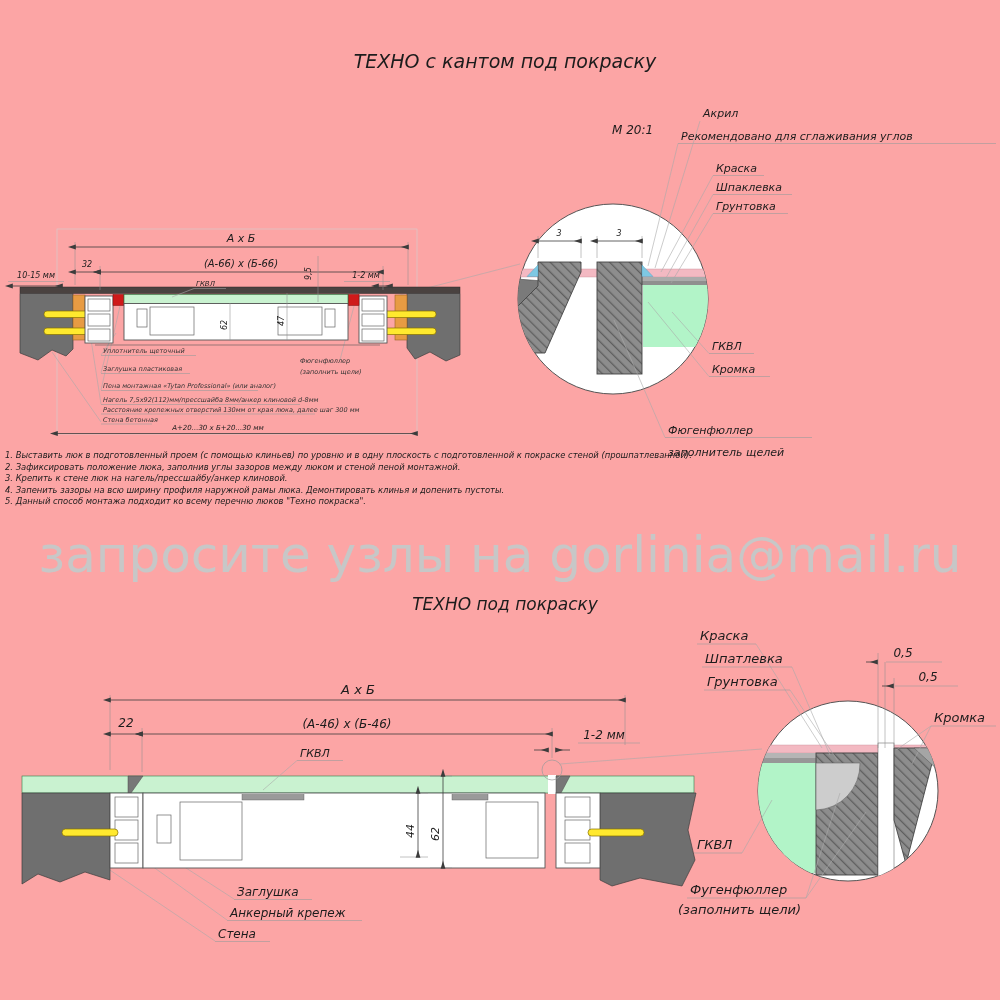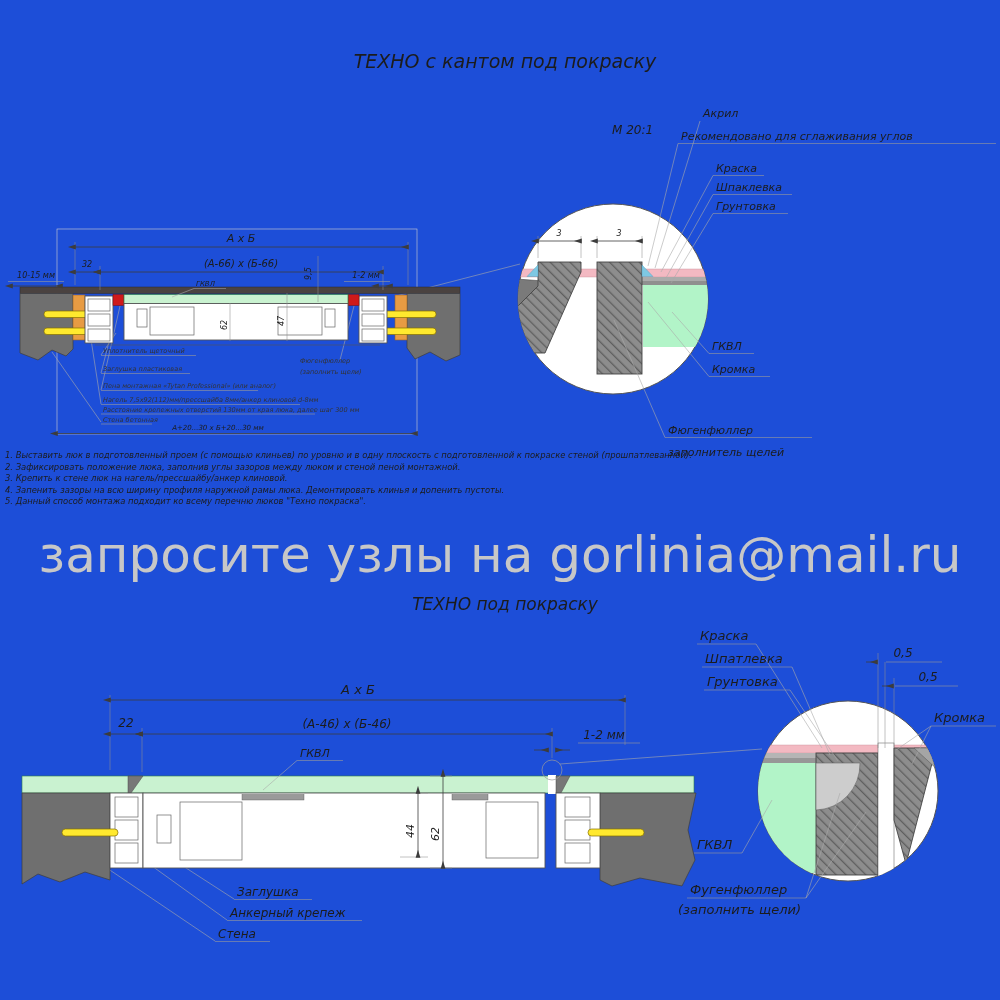--- a/index.html
+++ b/index.html
@@ -1,16 +1,16 @@
 <!DOCTYPE html>
 <html><head>
 <meta charset="utf-8">
 <style>
   html,body{margin:0;padding:0;background:#fff;}
-  .stage{position:relative;width:1000px;height:1000px;background:#1d4ed8;overflow:hidden;}
+  .stage{position:relative;width:1000px;height:1000px;background:#fca5a5;overflow:hidden;}
   svg{display:block;}
   text{font-family:"DejaVu Sans",sans-serif;fill:#1c1c1c;}
   .it{font-style:italic;}
   .title{font-size:19px;}
   .wm{font-size:50px;fill:#c7c7c7;font-style:normal;}
   .note{font-size:8.4px;}
   .co{font-size:6.5px;fill:#333;}
   .d8{font-size:8px;} .d7{font-size:7px;} .d10{font-size:10px;} .d11{font-size:11px;}
   .d12{font-size:12px;} .d13{font-size:13px;}
   .lbl{font-size:11px;} .lbl12{font-size:12px;}

